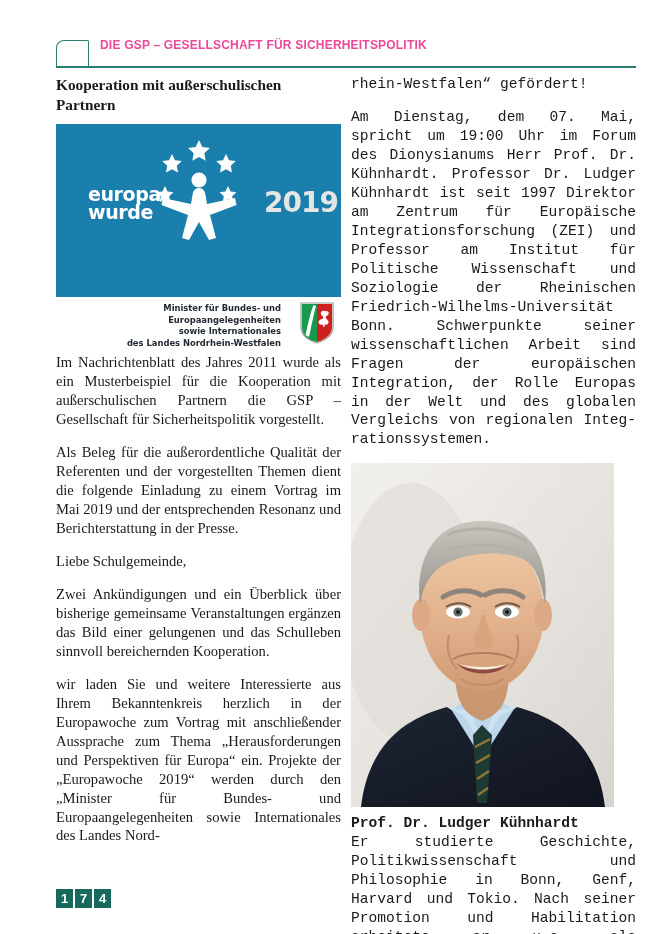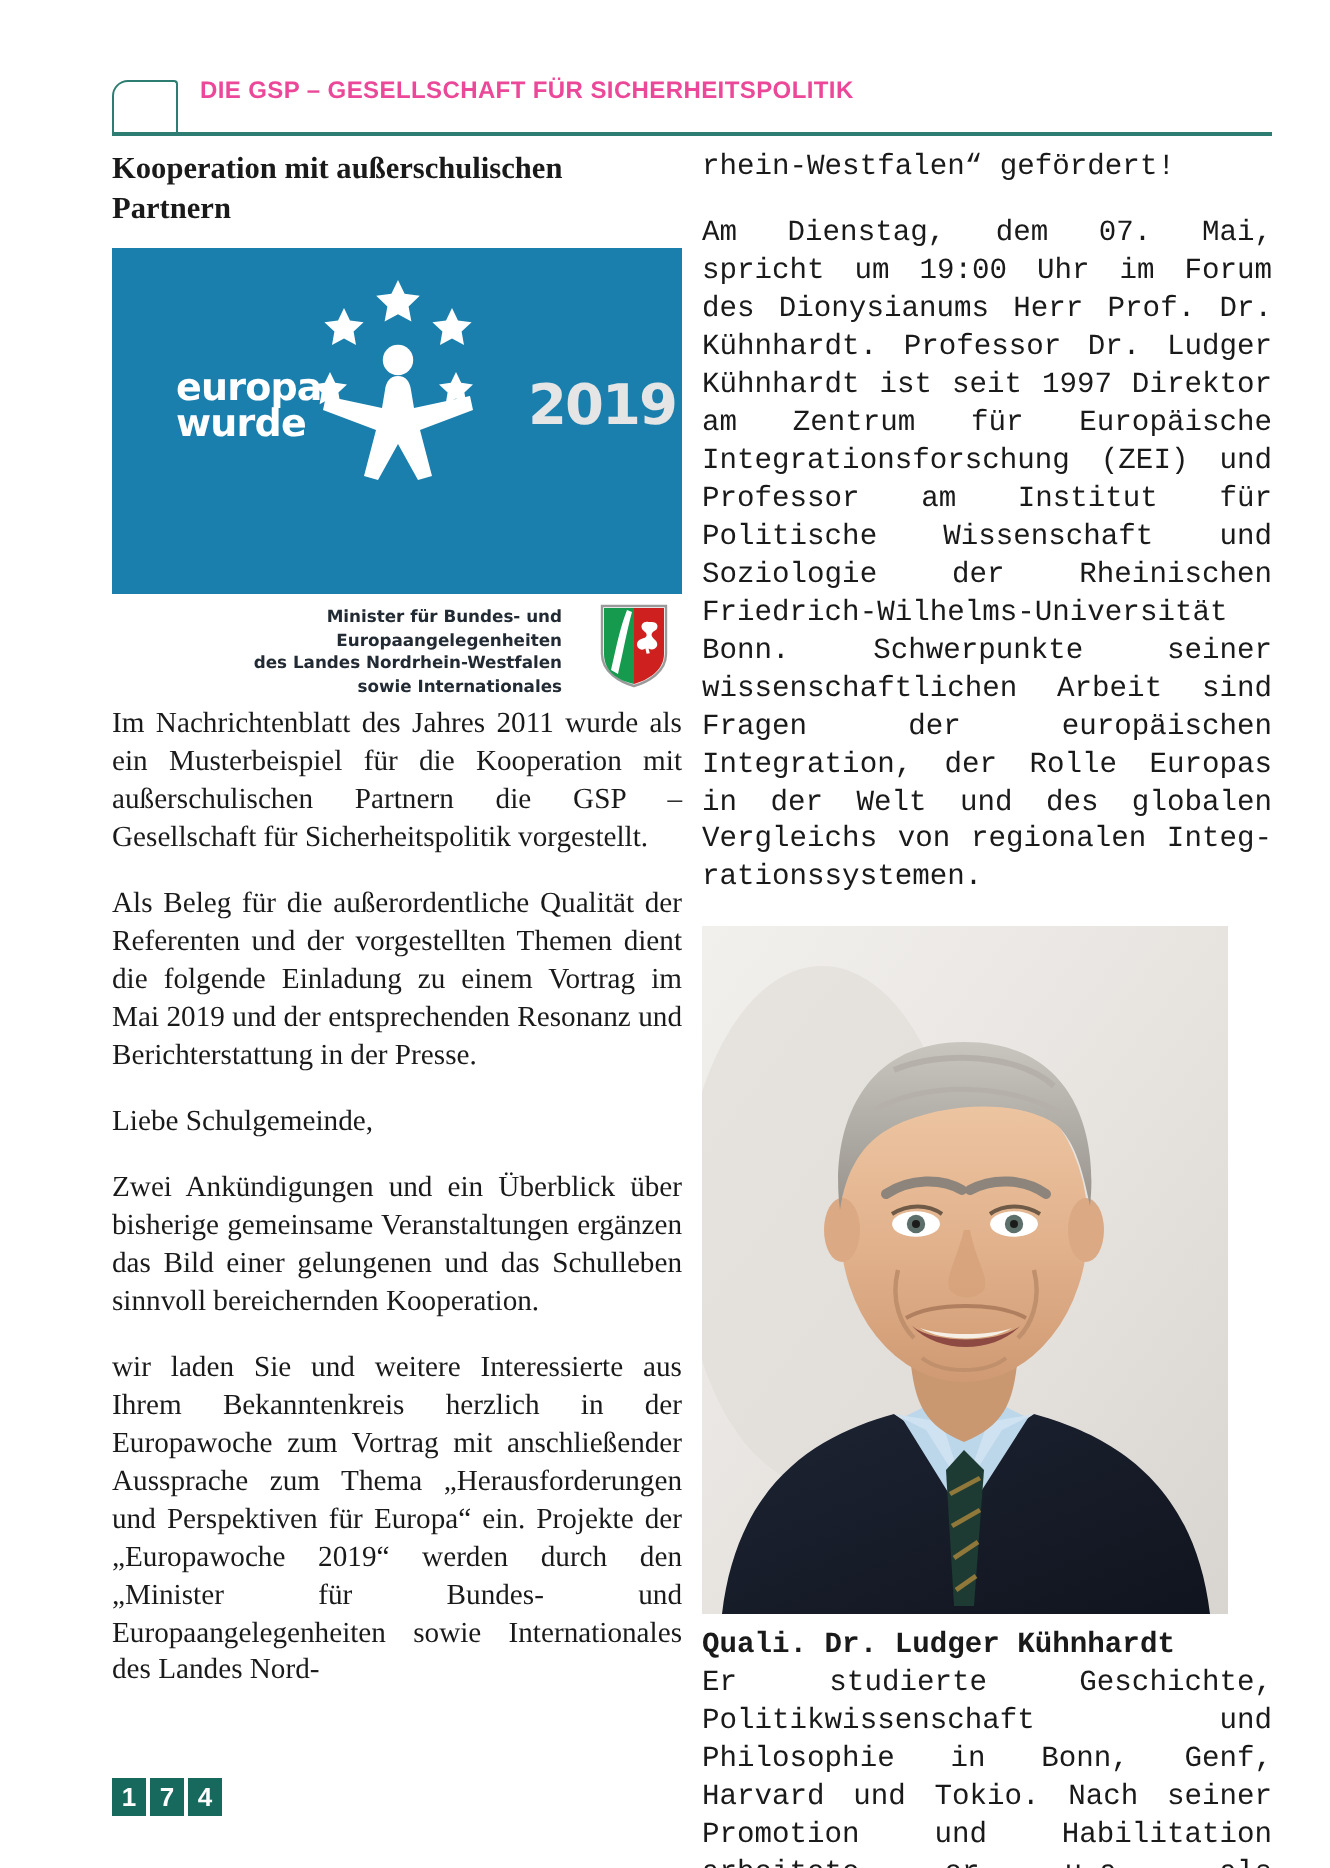--- a/index.html
+++ b/index.html
@@ -247,22 +247,22 @@
         <div class="ew-wordmark">
           <div>europa</div>
           <div>wurde</div>
         </div>
         <div class="ew-year">2019</div>
       </div>
 
       <div class="ministry-row">
         <div class="ministry-text">
           <div>Minister für Bundes- und Europaangelegenheiten</div>
+          <div>sowie Internationales</div>
           <div>des Landes Nordrhein-Westfalen</div>
-          <div>sowie Internationales</div>
         </div>
         <svg class="nrw-crest" viewBox="0 0 34 42">
           <path d="M1 1 h32 v24 c0 9 -9 14 -16 16 C10 39 1 34 1 25 Z" fill="#ffffff" stroke="#9a9a9a" stroke-width="1.2"></path>
           <clipPath id="crestClip">
             <path d="M2 2 h30 v23 c0 8.4 -8.4 13.2 -15 15 C8.4 38.2 2 33.4 2 25 Z"></path>
           </clipPath>
           <g clip-path="url(#crestClip)">
             <rect x="2" y="2" width="15" height="38" fill="#169a4e"></rect>
             <rect x="17" y="2" width="15" height="38" fill="#cf2020"></rect>
             <path d="M13.5 3 C 10 12, 8.5 20, 5.5 33 L 9 35 C 12 22, 13.5 13, 16 4 Z" fill="#ffffff"></path>
@@ -356,21 +356,21 @@
         <path d="M109 201 C 120 208, 144 208, 155 201 C 144 205, 120 205, 109 201 Z" fill="#f6efe6"></path>
         <path d="M102 196 C 116 188, 148 188, 162 196" stroke="#b07f5f" stroke-width="2" fill="none"></path>
 
         <path d="M98 172 C 94 188, 100 200, 106 206" stroke="#c08f6c" stroke-width="2.2" fill="none"></path>
         <path d="M166 172 C 170 188, 164 200, 158 206" stroke="#c08f6c" stroke-width="2.2" fill="none"></path>
 
         <path d="M110 216 C 120 224, 142 224, 152 216" stroke="#c08f6c" stroke-width="2" fill="none"></path>
       </svg>
     </div>
 
-    <div class="caption-name">Quali. Dr. Ludger Kühnhardt</div>
+    <div class="caption-name">Prof. Dr. Ludger Kühnhardt</div>
     <p class="last">Er studierte Geschichte, Politikwissen­schaft und Philosophie in Bonn, Genf, Harvard und Tokio. Nach seiner Promo­tion und Habilitation arbeitete er u.a. als Redenschreiber für Bundespräsident Richard von Weizsäcker im Bundespräsi­dialamt. Er war Ordinarius für Politische</p>
   </div>
 
   <div class="folio">
     <div class="folio-digit">1</div>
     <div class="folio-digit">7</div>
     <div class="folio-digit">4</div>
   </div>
 
 </div>

